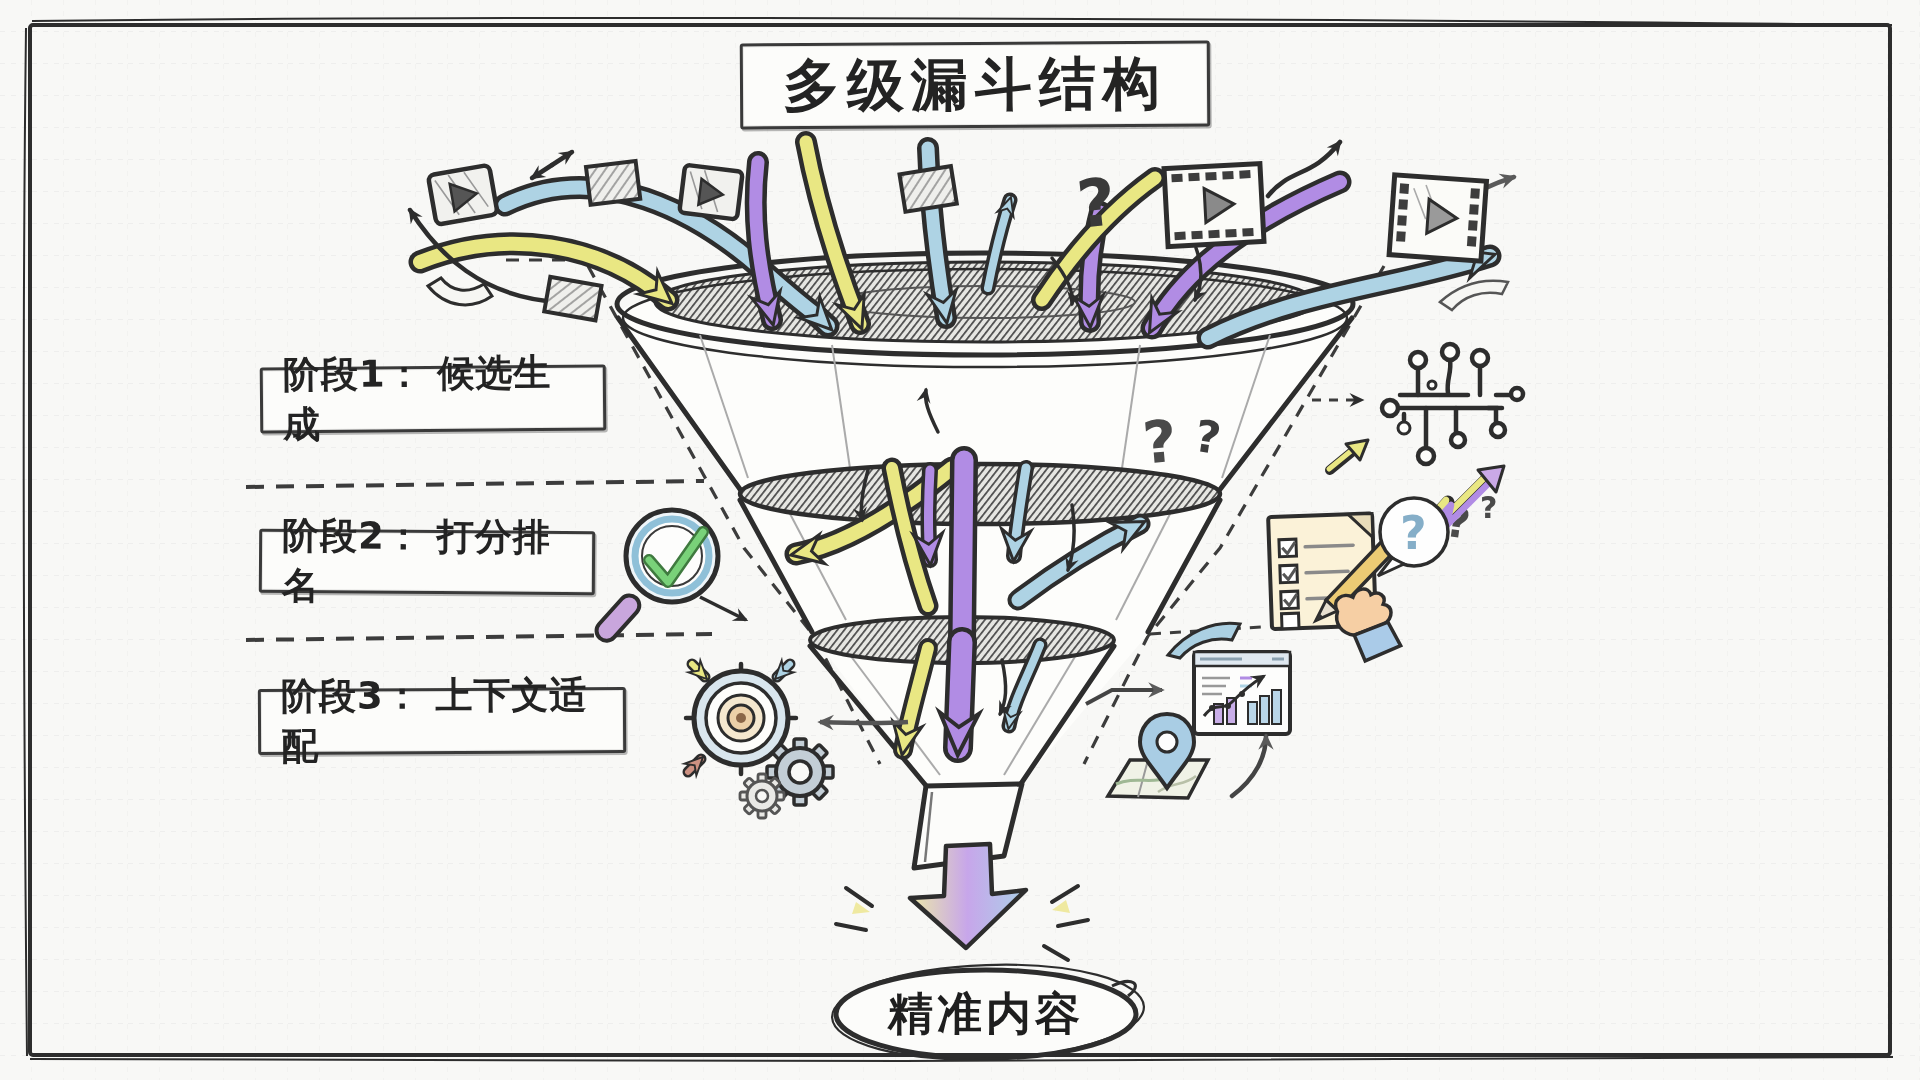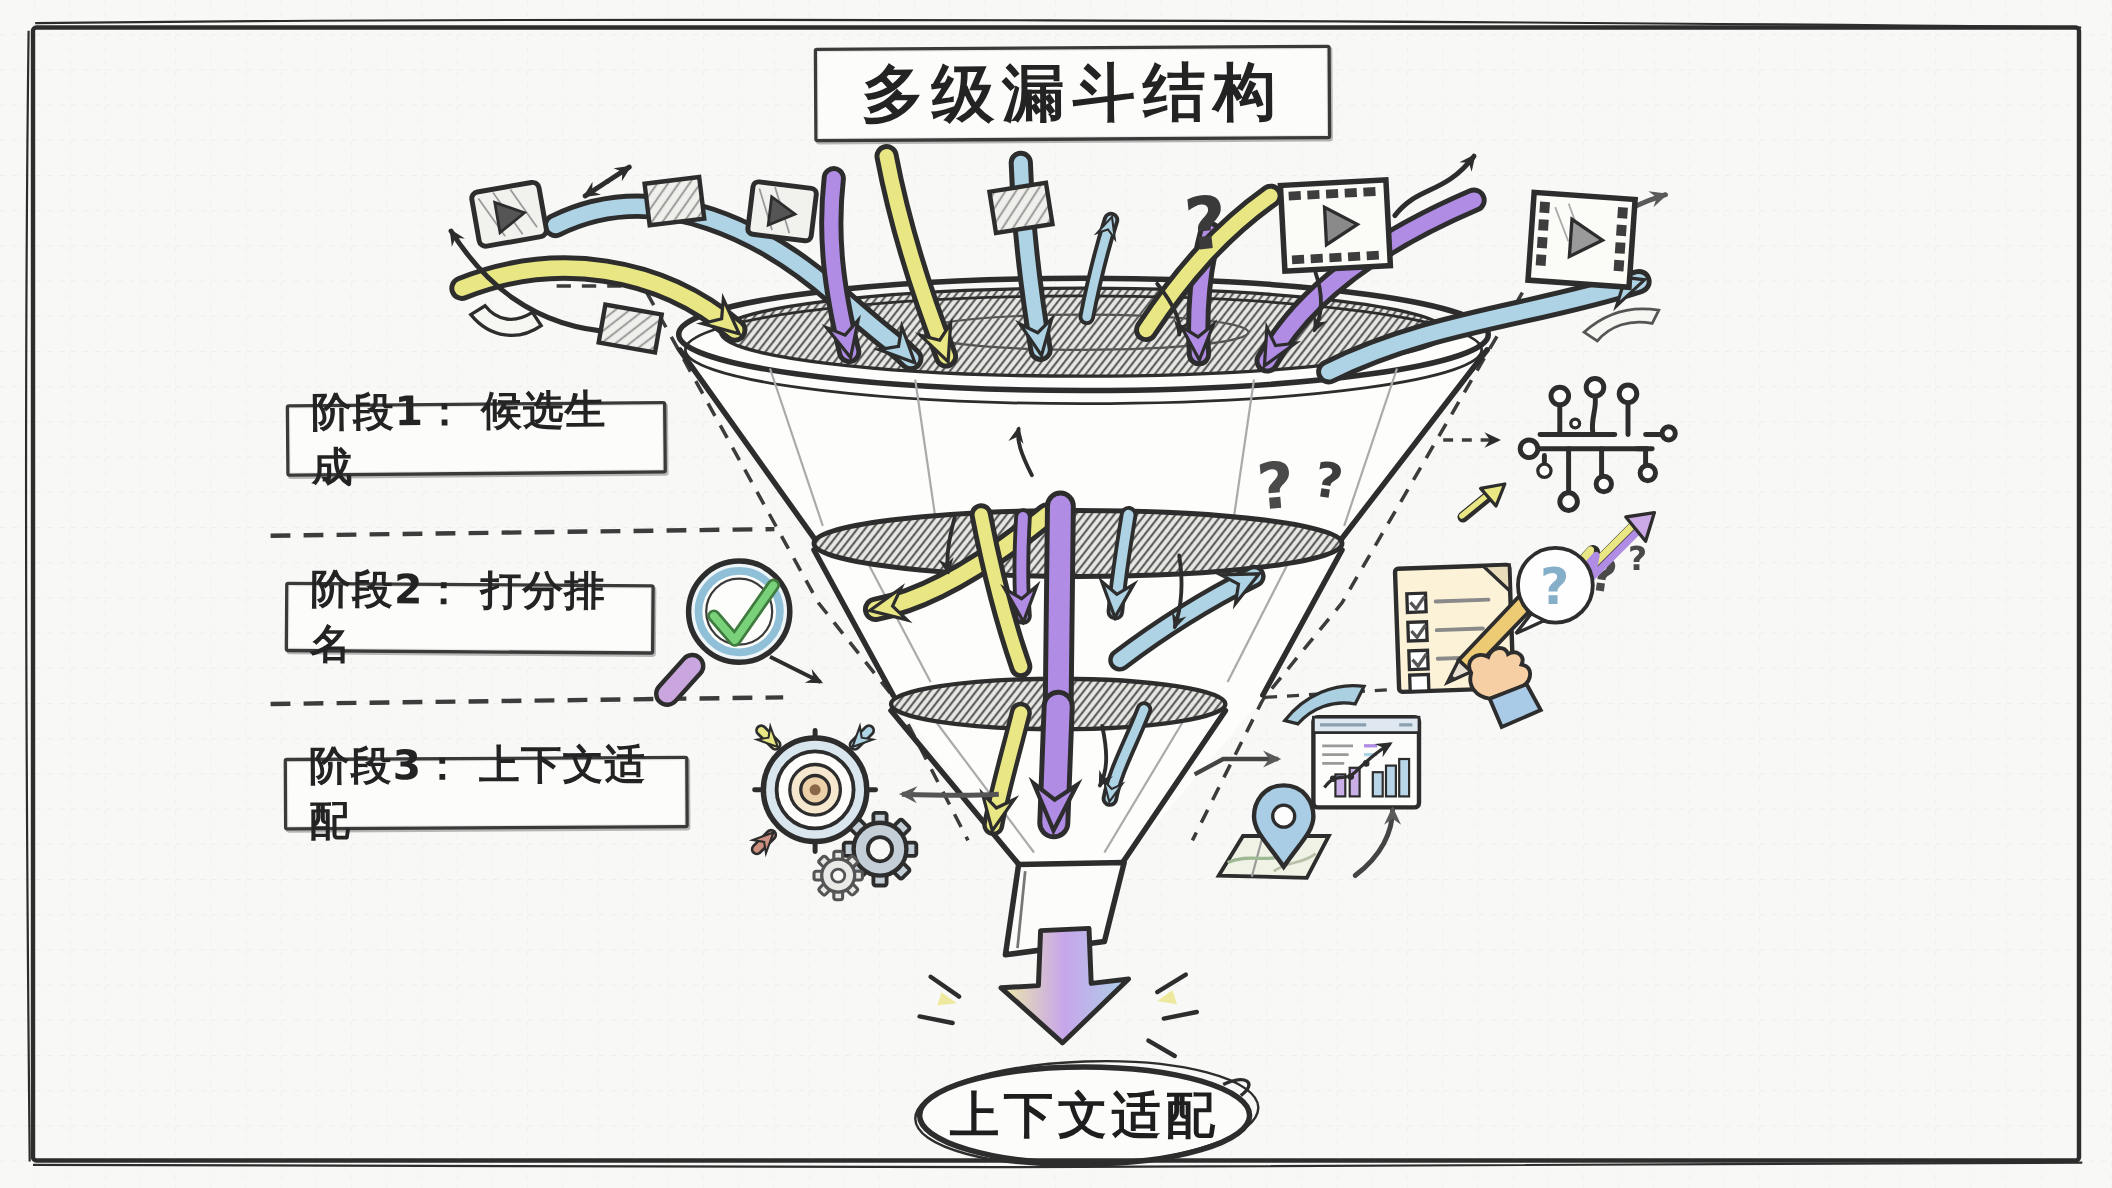--- a/index.html
+++ b/index.html
@@ -436,16 +436,16 @@
 <div class="box stage-box" id="stage1">
   <span>阶段1： 候选生成</span>
 </div>
 <div class="box stage-box" id="stage2">
   <span>阶段2： 打分排名</span>
 </div>
 <div class="box stage-box" id="stage3">
   <span>阶段3： 上下文适配</span>
 </div>
 <div class="result-label">
-  <span>上下文适配</span>
+  <span>精准内容</span>
 </div>
 
 </div>
 
 </body></html>

